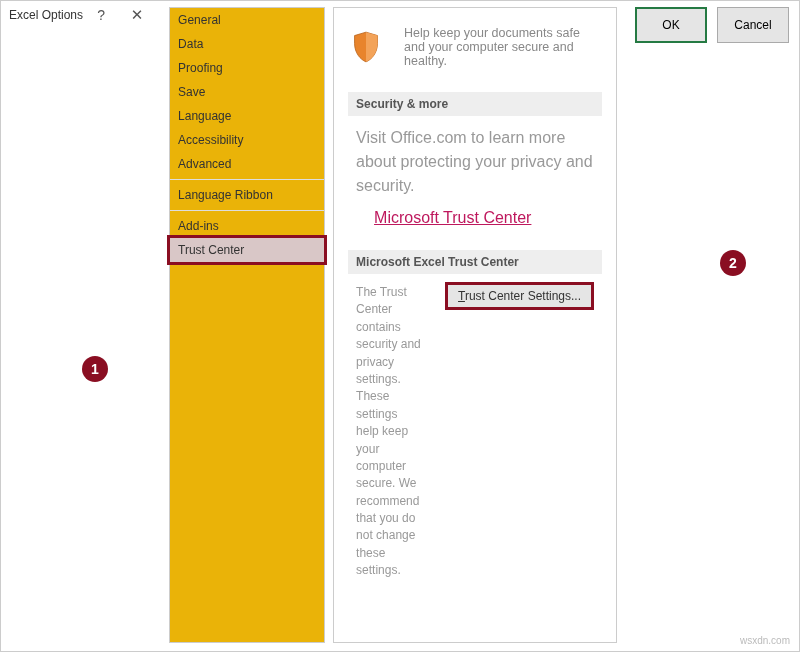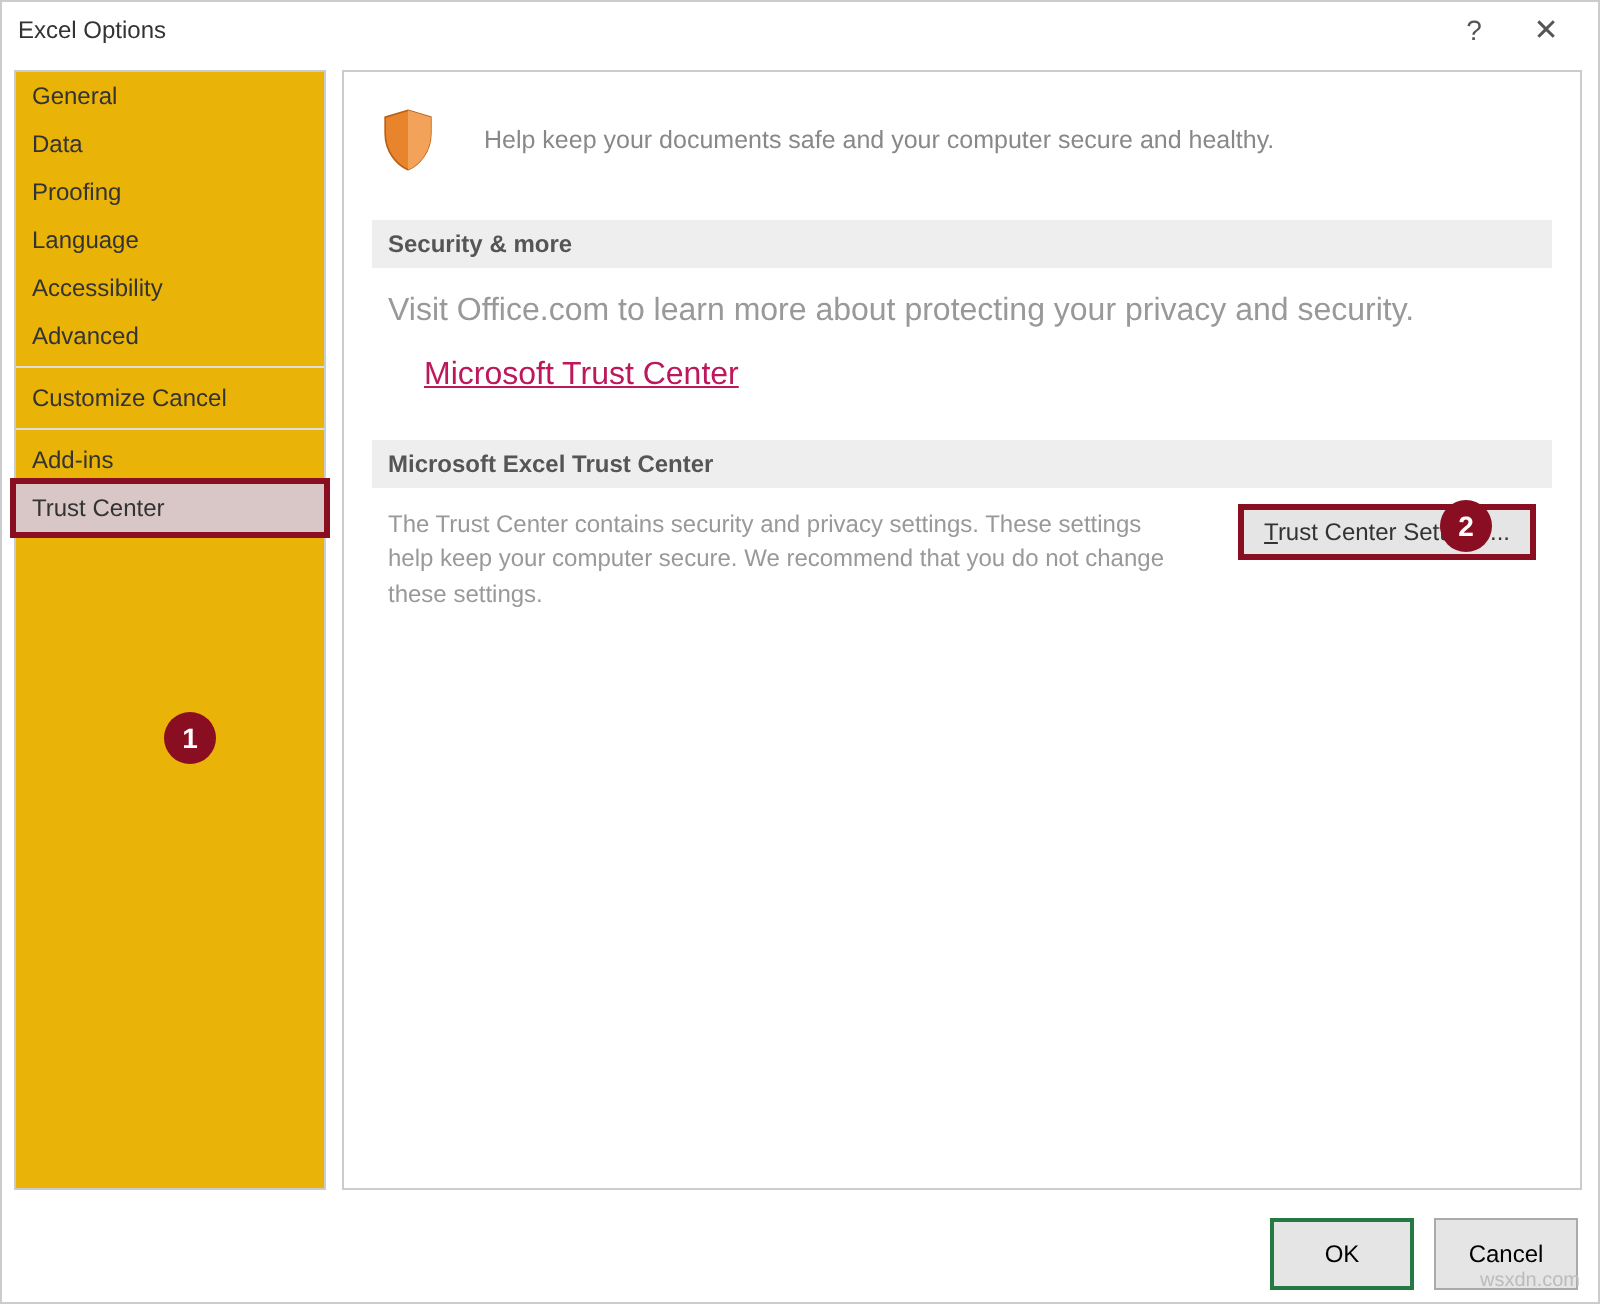--- a/index.html
+++ b/index.html
@@ -10,21 +10,21 @@
       width: 800px;
       height: 652px;
       overflow: hidden;
       position: relative;
     }
     .dialog {
       width: 800px;
       height: 652px;
       background: #fff;
       display: flex;
-      flex-direction: column;
+      flex-direction: row;
       border: 1px solid #ccc;
     }
     .titlebar {
       height: 28px;
       display: flex;
       align-items: center;
       padding: 0 8px;
       background: #fff;
     }
     .titlebar .title {
@@ -186,25 +186,26 @@
     <span class="title">Excel Options</span>
     <div class="help-btn">?</div>
     <div class="close-btn">✕</div>
   </div>
 
   <div class="body">
     <div class="sidebar">
       <div class="sidebar-item">General</div>
       <div class="sidebar-item">Data</div>
       <div class="sidebar-item">Proofing</div>
+      <div class="sidebar-item">Save</div>
       <div class="sidebar-item">Language</div>
       <div class="sidebar-item">Accessibility</div>
       <div class="sidebar-item">Advanced</div>
       <div class="sidebar-sep"></div>
-      <div class="sidebar-item">Customize Cancel</div>
+      <div class="sidebar-item">Language Ribbon</div>
       <div class="sidebar-sep"></div>
       <div class="sidebar-item">Add-ins</div>
       <div class="sidebar-item selected">Trust Center</div>
     </div>
 
     <div class="main">
       <div class="hero">
         <span class="shield-icon">
           <svg viewBox="0 0 24 28" width="28" height="32">
             <path d="M12 1 L22 4 V11 C22 19 17 25 12 27 C7 25 2 19 2 11 V4 Z" fill="#e8842c" stroke="#b85f15" stroke-width="0.7"></path>

